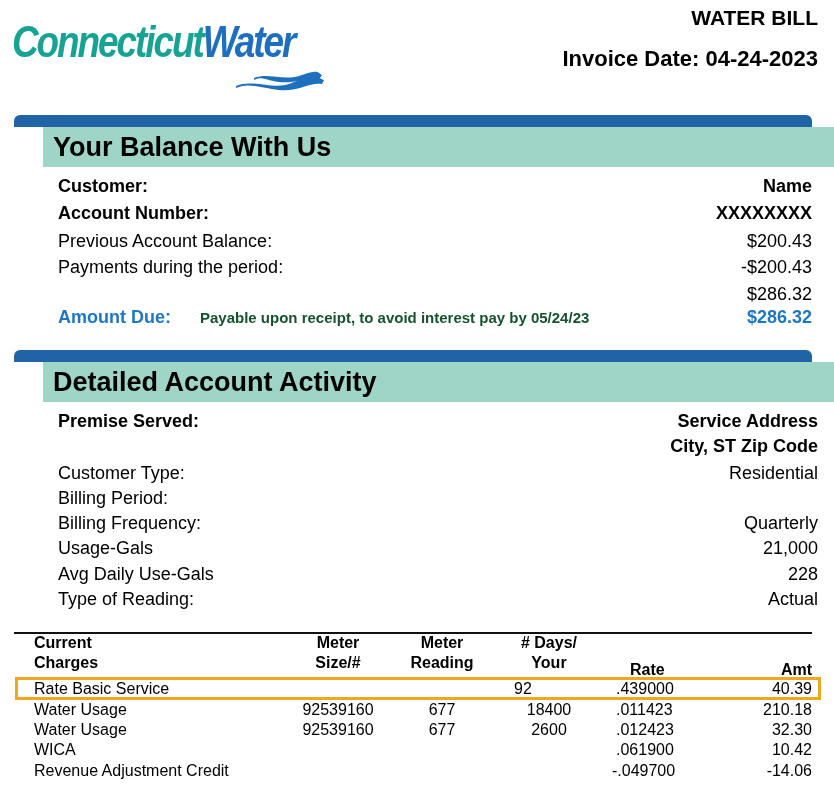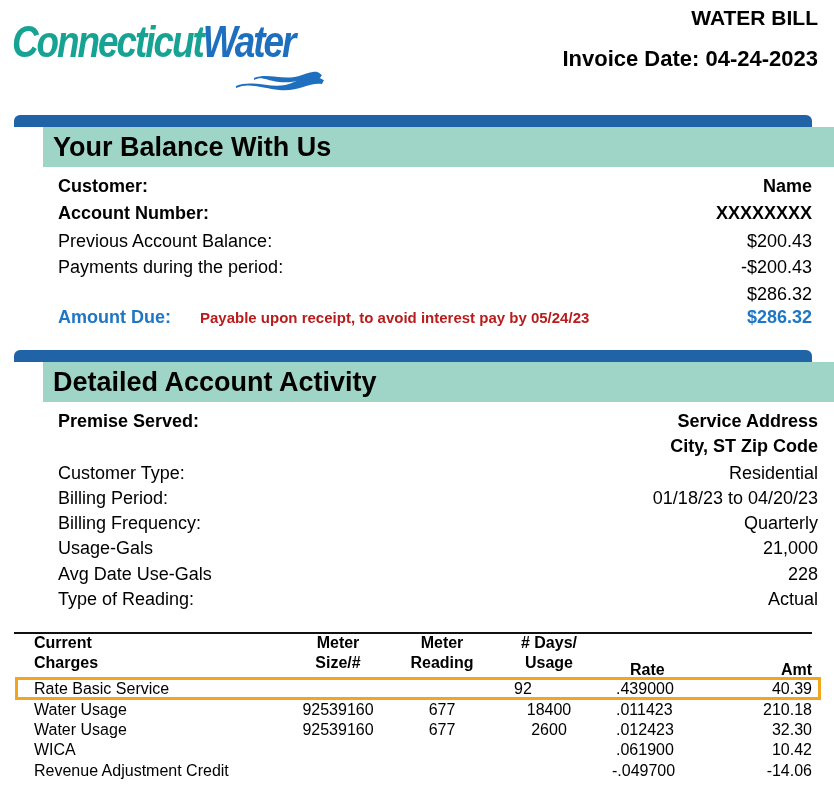--- a/index.html
+++ b/index.html
@@ -18,21 +18,21 @@
   .inv { right:16px; top:46px; font-size:22px; font-weight:bold; text-align:right; }
   
   .bar-top { left:14px; width:798px; height:12px; background:#2063a6; border-radius:6px 6px 0 0; }
   .bar-main { left:14px; width:798px; height:40px; background:#9fd5c6;margin-left:29px; }
   .bar-title { position:absolute; left:10px; top:5px; font-size:27px; font-weight:bold; }
   .row { left:34px; right:22px; height:24px; font-size:18px; }
   .row .l { position:absolute; left:8px; top:0; white-space:nowrap;margin-left:16px; }
   .row .r { position:absolute; right:0; top:0; white-space:nowrap; }
   .b { font-weight:bold; }
   .blue { color:#1e76c4; font-weight:bold; }
-  .note { position:absolute; left:166px; top:2px; font-size:15px; color:#b91c1c; font-weight:bold; white-space:nowrap; }
+  .note { position:absolute; left:166px; top:2px; font-size:15px; color:#14532d; font-weight:bold; white-space:nowrap; }
   
   .rule { left:14px; width:798px; height:2px; background:#111; top:632px; }
   .th { font-size:16px; font-weight:bold; line-height:20px; top:633px; }
   .td { font-size:16px; line-height:20px; white-space:nowrap; }
   .hl { left:15px; top:677px; width:806px; height:23px; border:3px solid #f2a61e; box-sizing:border-box; }
 </style>
 </head>
 <body>
 
 <div class="abs logo">
@@ -88,32 +88,31 @@
 <div class="abs row b" style="top:436px;right:16px">
   <span class="r">City, ST Zip Code</span>
 </div>
 
 <div class="abs row" style="top:463px;right:16px">
   <span class="l">Customer Type:</span>
   <span class="r">Residential</span>
 </div>
 <div class="abs row" style="top:488px;right:16px">
   <span class="l">Billing Period:</span>
-  <span class="r">01/18/23 to 04/20/23</span>
 </div>
 <div class="abs row" style="top:513px;right:16px">
   <span class="l">Billing Frequency:</span>
   <span class="r">Quarterly</span>
 </div>
 <div class="abs row" style="top:538px;right:16px">
   <span class="l">Usage-Gals</span>
   <span class="r">21,000</span>
 </div>
 <div class="abs row" style="top:564px;right:16px">
-  <span class="l">Avg Date Use-Gals</span>
+  <span class="l">Avg Daily Use-Gals</span>
   <span class="r">228</span>
 </div>
 <div class="abs row" style="top:589px;right:16px">
   <span class="l">Type of Reading:</span>
   <span class="r">Actual</span>
 </div>
 
 <div class="abs rule"></div>
 <div class="abs th" style="left:34px">
   <div>Current</div>
@@ -122,21 +121,21 @@
 <div class="abs th" style="left:296px;width:84px;text-align:center">
   <div>Meter</div>
   <div>Size/#</div>
 </div>
 <div class="abs th" style="left:402px;width:80px;text-align:center">
   <div>Meter</div>
   <div>Reading</div>
 </div>
 <div class="abs th" style="left:514px;width:70px;text-align:center">
   <div># Days/</div>
-  <div>Usage</div>
+  <div>Your</div>
 </div>
 <div class="abs th" style="left:630px;top:660px">Rate</div>
 <div class="abs th" style="right:22px;top:660px">Amt</div>
 
 <div class="abs hl"></div>
 
 <div class="abs td" style="left:34px;top:679px">Rate Basic Service</div>
 <div class="abs td" style="left:514px;width:70px;top:679px">92</div>
 <div class="abs td" style="left:616px;top:679px">.439000</div>
 <div class="abs td" style="right:22px;top:679px">40.39</div>

